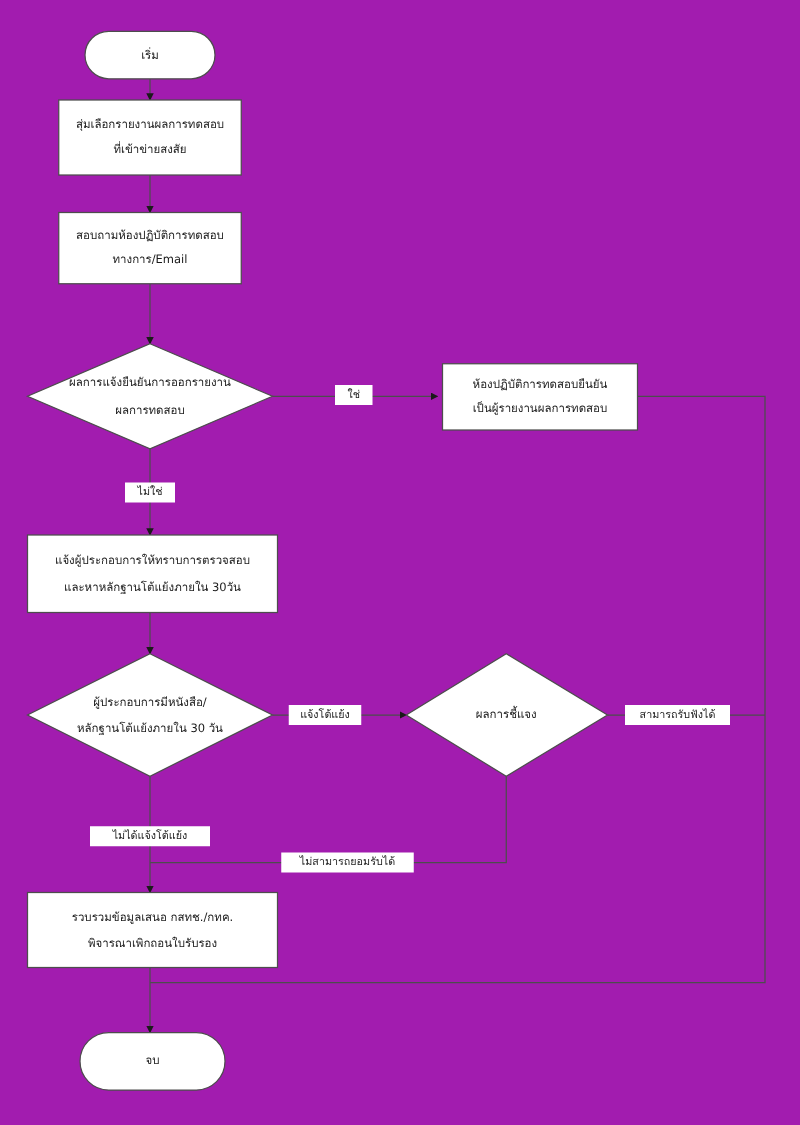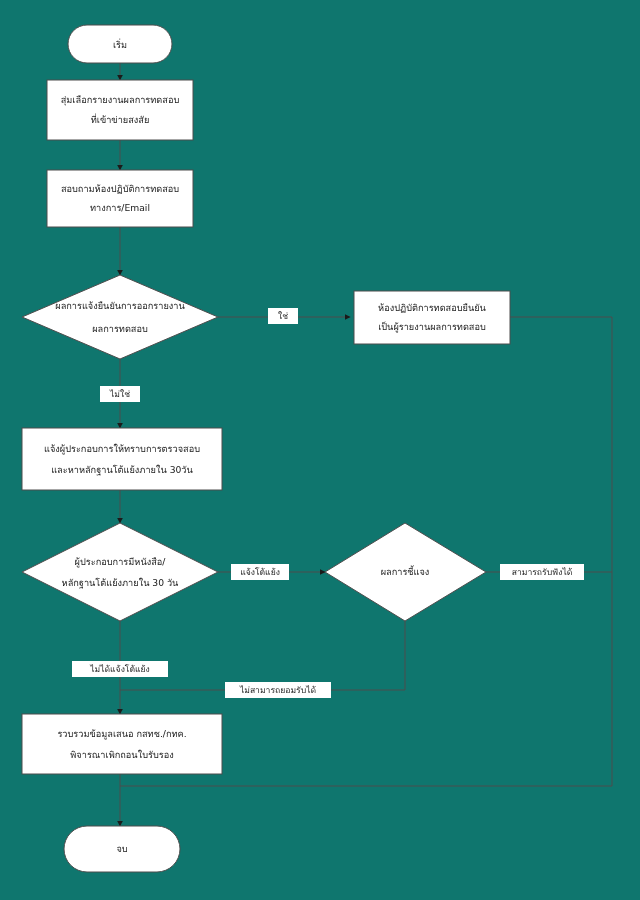--- a/index.html
+++ b/index.html
@@ -7,21 +7,21 @@
     padding: 0;
     background: #ffffff;
   }
   body {
     font-family: "DejaVu Sans", "Liberation Sans", sans-serif;
   }
   #canvas {
     position: relative;
     width: 640px;
     height: 900px;
-    background: #0f766e;
+    background: #a21caf;
     overflow: hidden;
   }
   #flow-svg {
     position: absolute;
     left: 0;
     top: 0;
     width: 640px;
     height: 900px;
   }
   .node-text {

